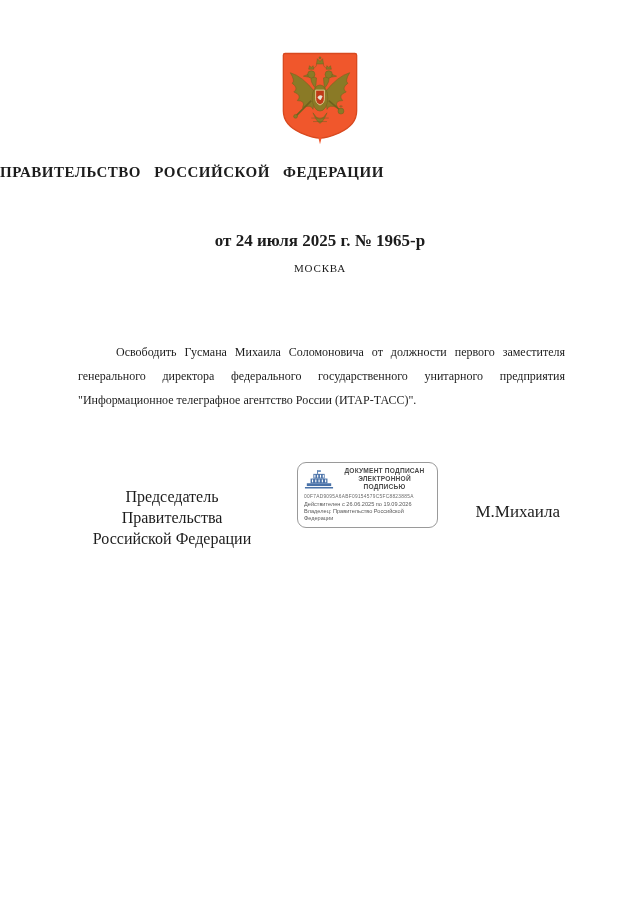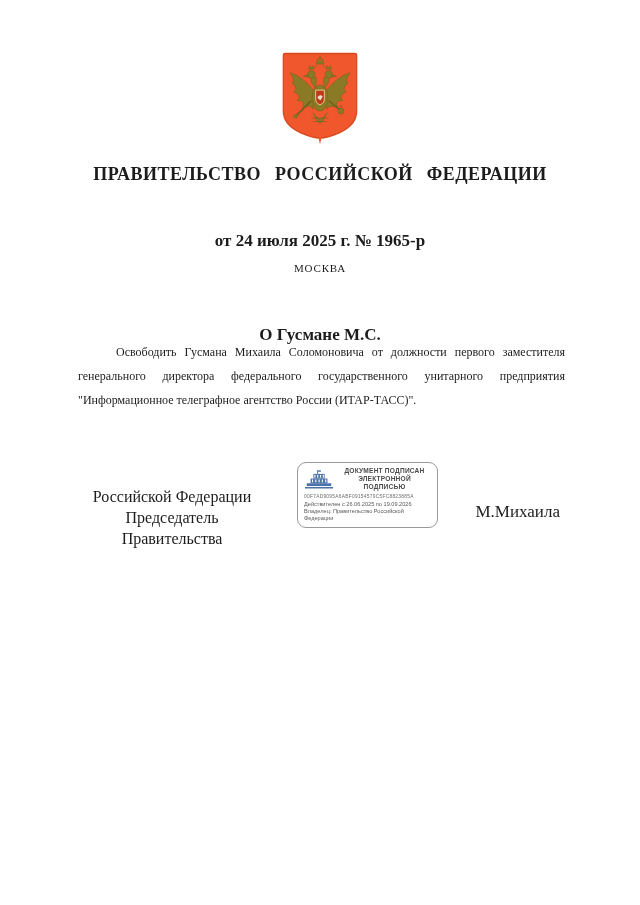--- a/index.html
+++ b/index.html
@@ -20,23 +20,22 @@
     left: 50%;
     transform: translateX(-50%);
     width: 88px;
     height: 96px;
   }
   .gov-title {
     position: absolute;
     top: 164px;
     left: 0;
     width: 100%;
-    text-align: center;
-    font-weight: bold;
-    font-size: 18px;
+    font-weight: bold;
+    font-size: 15px;
     letter-spacing: 0.5px;
     word-spacing: 9px;
     font-family: Liberation Serif, serif;
   }
   .doc-type {
     position: absolute;
     top: 202px;
     left: 0;
     width: 100%;
     text-align: center;
@@ -188,27 +187,26 @@
 
       <path d="M45 46 H55 V56 Q55 61 50 63 Q45 61 45 56 Z" fill="#c03a18" stroke="#e8d9a0" stroke-width="1"></path>
       <path d="M47 54 Q50 50 53 53 L51 57 Q49 58 47 54 Z" fill="#e8e2cf" stroke="none"></path>
     </svg>
   </div>
 
   <div class="gov-title">ПРАВИТЕЛЬСТВО РОССИЙСКОЙ ФЕДЕРАЦИИ</div>
   <div class="doc-date">от 24 июля 2025 г. № 1965-р</div>
   <div class="doc-city">МОСКВА</div>
 
-  <div class="subject">О Гусмане М.С.</div>
 
   <div class="body-par">Освободить Гусмана Михаила Соломоновича от должности первого заместителя генерального директора федерального государственного унитарного предприятия "Информационное телеграфное агентство России (ИТАР-ТАСС)".</div>
 
   <div class="sig-title">
+    <div>Председатель Правительства</div>
     <div>Российской Федерации</div>
-    <div>Председатель Правительства</div>
   </div>
 
   <div class="stamp">
     <div class="stamp-head">
       <svg class="stamp-building" viewBox="0 0 32 22" xmlns="http://www.w3.org/2000/svg">
         <g fill="#4a72a8">
           <rect x="14" y="1" width="1" height="4"></rect>
           <rect x="15" y="1" width="3" height="2" fill="#6f92bf"></rect>
           <rect x="10" y="5" width="12" height="5"></rect>
           <rect x="7" y="10" width="18" height="5"></rect>

